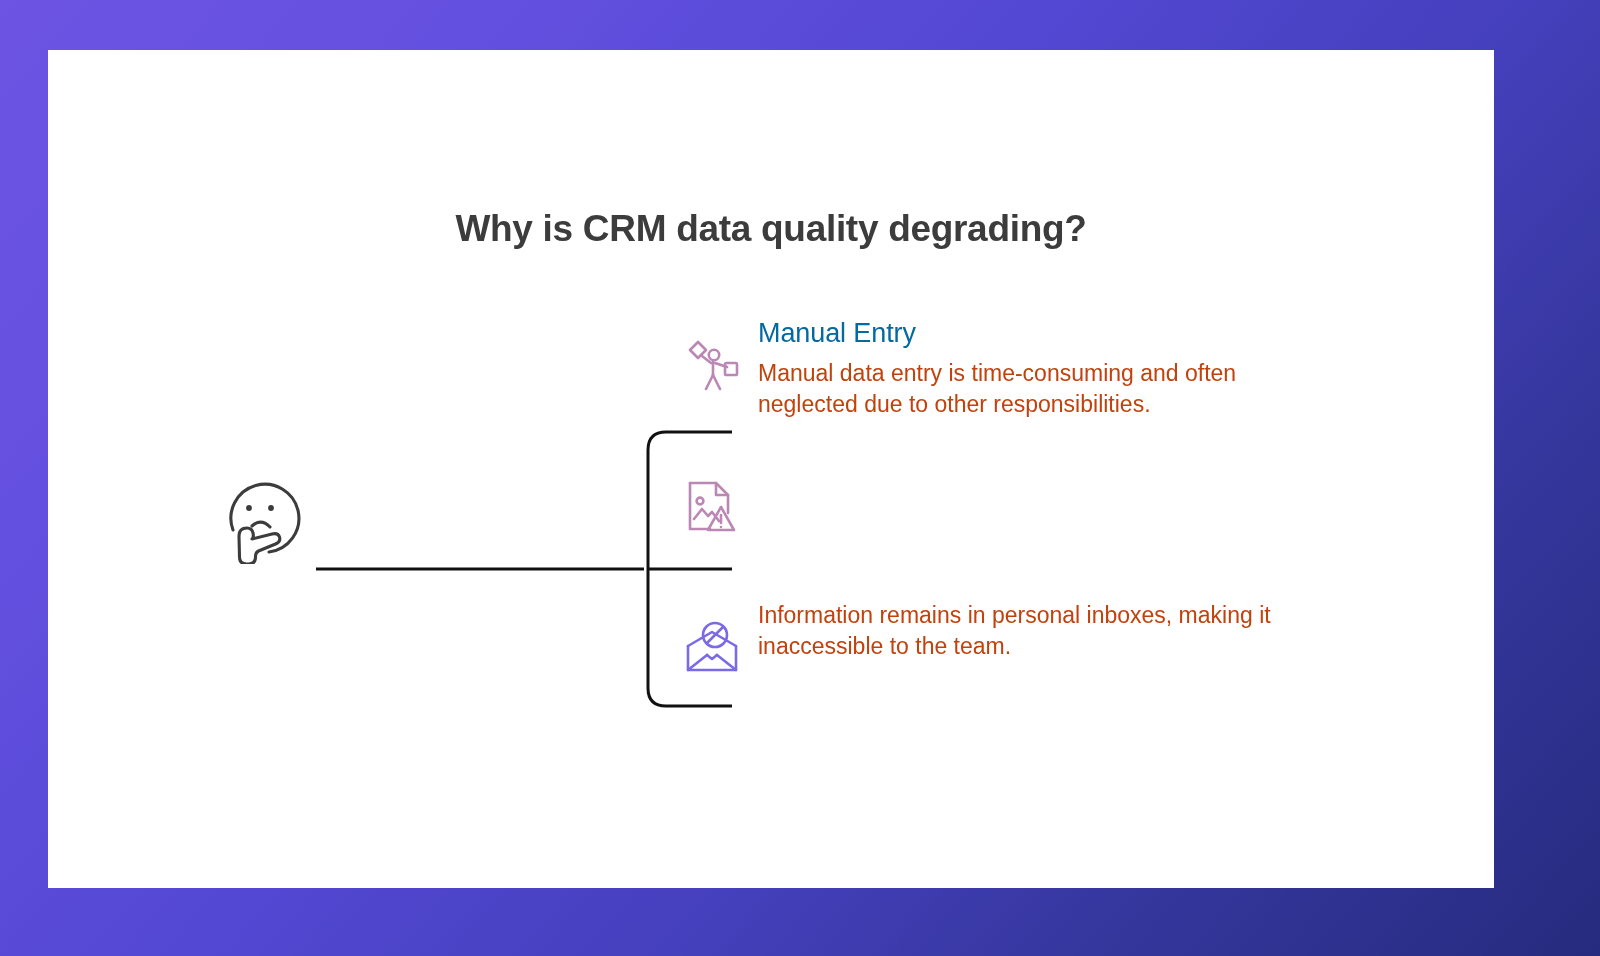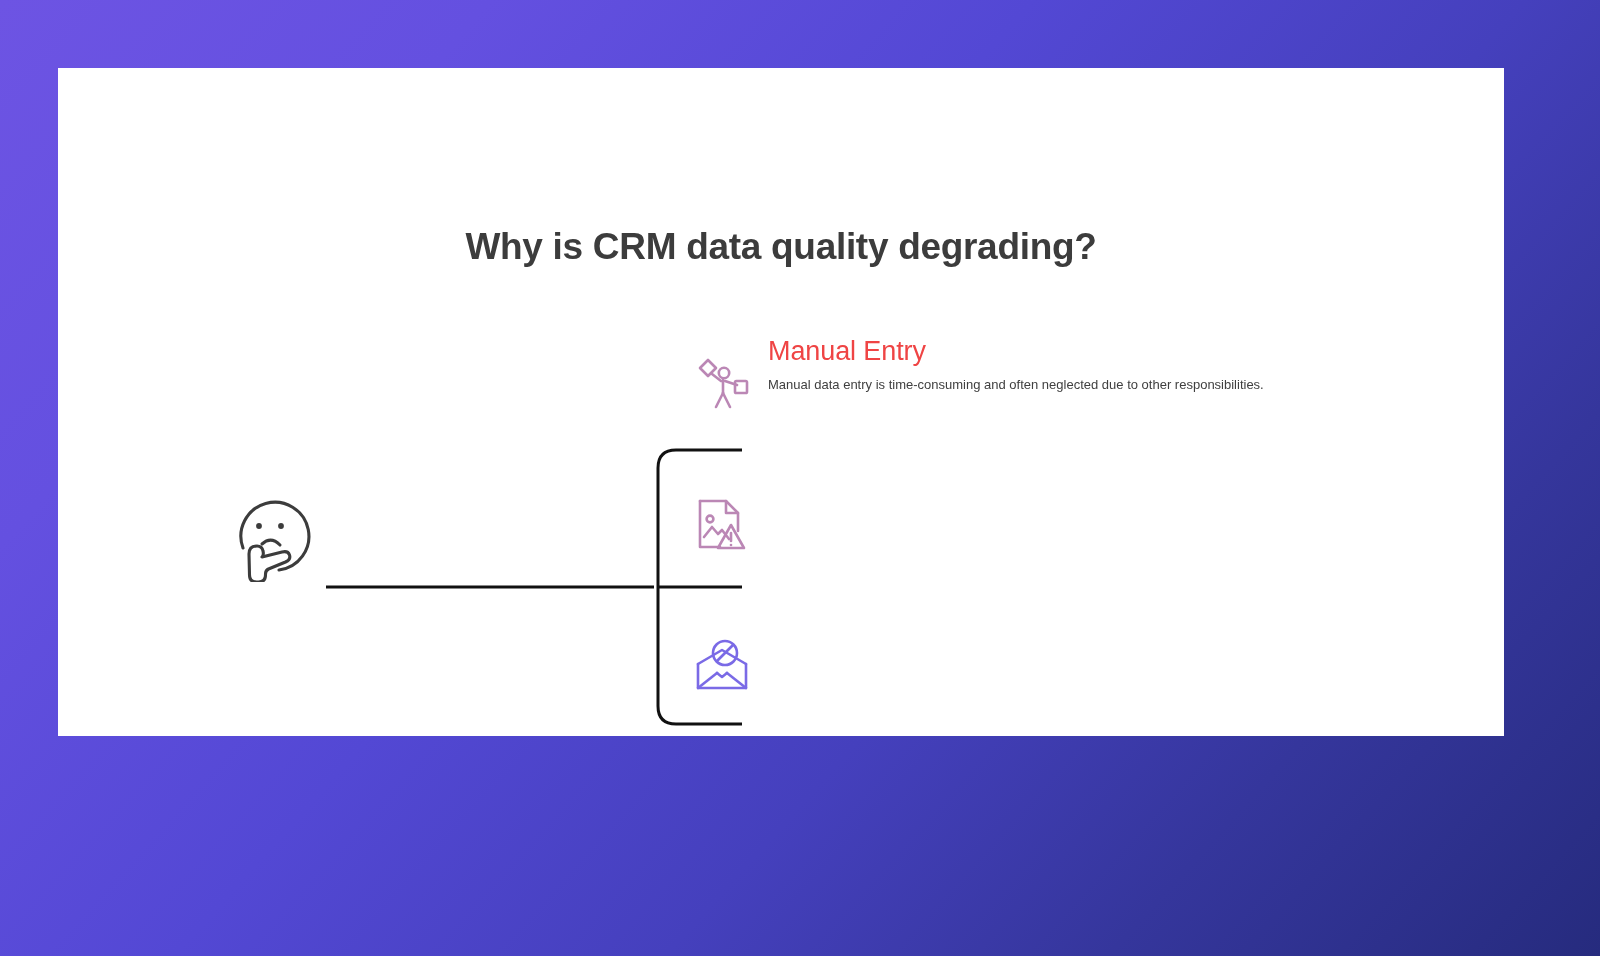--- a/index.html
+++ b/index.html
@@ -19,26 +19,25 @@
                 #5348d4 42%,
                 #4540bd 62%,
                 #35369c 80%,
                 #262b7e 100%);
     position: relative;
   }
 
   
   #slide-card {
     position: absolute;
-    left: 58px;
+    left: 48px;
     top: 50px;
     width: 1446px;
-    height: 668px;
+    height: 838px;
     background: #ffffff;
-    margin-top: 18px;
   }
 
   
   #slide-title {
     position: absolute;
     left: 0;
     top: 158px;
     width: 100%;
     text-align: center;
     font-size: 37px;
@@ -100,24 +99,24 @@
   .branch-heading {
     font-size: 27px;
     font-weight: 500;
     letter-spacing: -0.1px;
     line-height: 1.15;
     margin-bottom: 9px;
     white-space: nowrap;
   }
 
   .branch-desc {
-    font-size: 13px;
+    font-size: 23px;
     font-weight: 400;
     line-height: 1.36;
-    color: #404040;
+    color: #c2410c;
     max-width: 545px;
   }
 </style>
 </head>
 <body>
 
 <div id="slide-card">
 
   <div id="slide-title">Why is CRM data quality degrading?</div>
 
@@ -165,21 +164,21 @@
             <path d="M31 26 l0 13"></path>
 
             <path d="M31 39 l-7 14"></path>
             <path d="M31 39 l7 14"></path>
 
             <rect x="43" y="27" width="12" height="12" rx="1.3"></rect>
           </g>
         </svg>
       </div>
       <div class="branch-text">
-        <div class="branch-heading" style="color:#ef4444">Manual Entry</div>
+        <div class="branch-heading" style="color:#0369a1">Manual Entry</div>
         <div class="branch-desc">Manual data entry is time-consuming and often neglected due to other responsibilities.</div>
       </div>
     </div>
 
     <div class="branch" id="branch-1">
       <div class="branch-icon">
         <svg viewBox="0 0 60 60" width="60" height="60">
           <g fill="none" stroke="#bb87b5" stroke-width="2.6" stroke-linecap="round" stroke-linejoin="round">
 
             <path d="M8 6 h26 l12 12 v18"></path>
@@ -207,17 +206,18 @@
             <path d="M6 52 l19 -15"></path>
             <path d="M54 52 l-19 -15"></path>
             <path d="M25 37 l5 4 l5 -4"></path>
 
             <circle cx="33" cy="17" r="12"></circle>
             <path d="M25 25 l16 -16"></path>
           </g>
         </svg>
       </div>
       <div class="branch-text">
+        <div class="branch-desc">Information remains in personal inboxes, making it inaccessible to the team.</div>
       </div>
     </div>
 
   </div>
 </div>
 
 </body></html>

